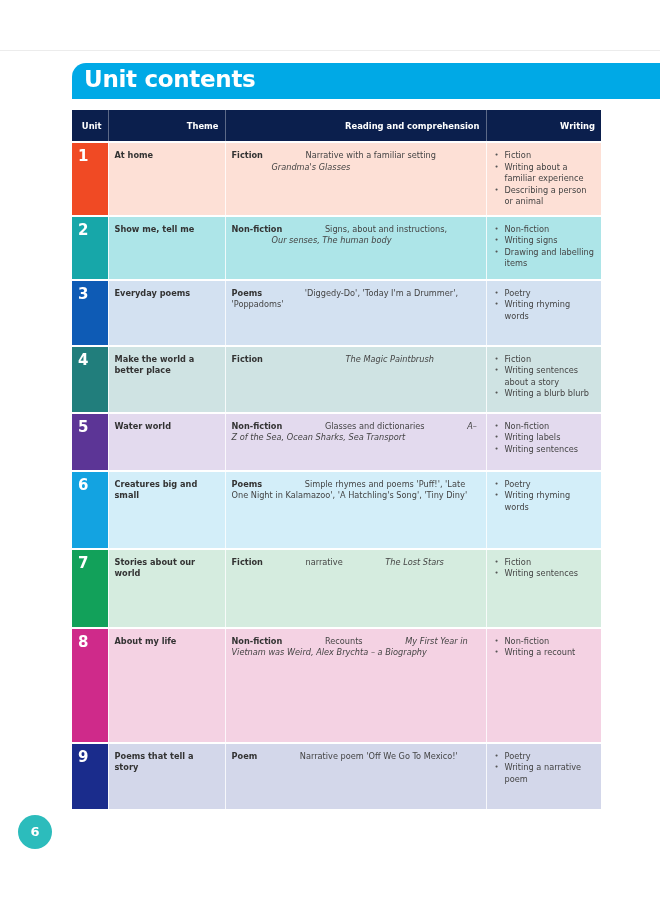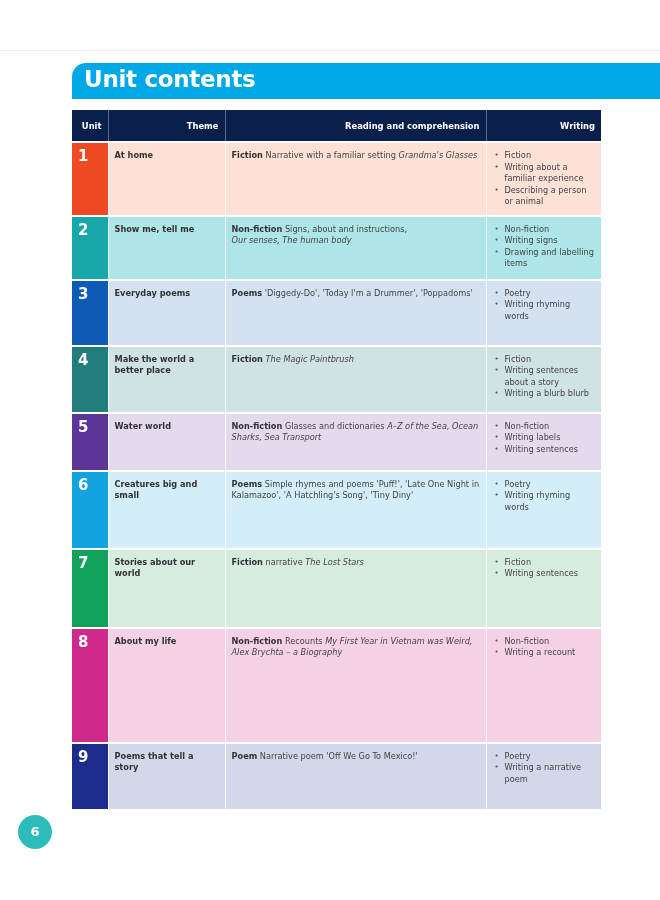--- a/index.html
+++ b/index.html
@@ -37,21 +37,21 @@
       padding: 7px 6px; border-right: 1.5px solid #ffffffcc;
       border-top: 2px solid #ffffff;
     }
     .contents-table td:last-child { border-right: none; }
     .unit-cell {
       color: #fff; font-weight: bold; font-size: 15px !important;
       line-height: 15px !important; padding: 6px 6px !important;
     }
     .theme-cell { font-weight: bold; color: #333; }
     .genre { font-weight: bold; color: #333; }
-    .reading-text { color: #444; }
+    .reading-text { color: #444; padding-left: 40px; }
     .writing-list { list-style: none; }
     .writing-list li { position: relative; padding-left: 12px; color: #444; }
     .writing-list li::before {
       content: "\2022"; position: absolute; left: 2px; top: 0; font-size: 7px; color: #555;
     }
     .page-number {
       position: absolute; left: 18px; top: 815px; width: 34px; height: 34px;
       border-radius: 50%; background: #2cbcbc; color: #fff;
       font-weight: bold; font-size: 13px; text-align: center; line-height: 34px;
     }

